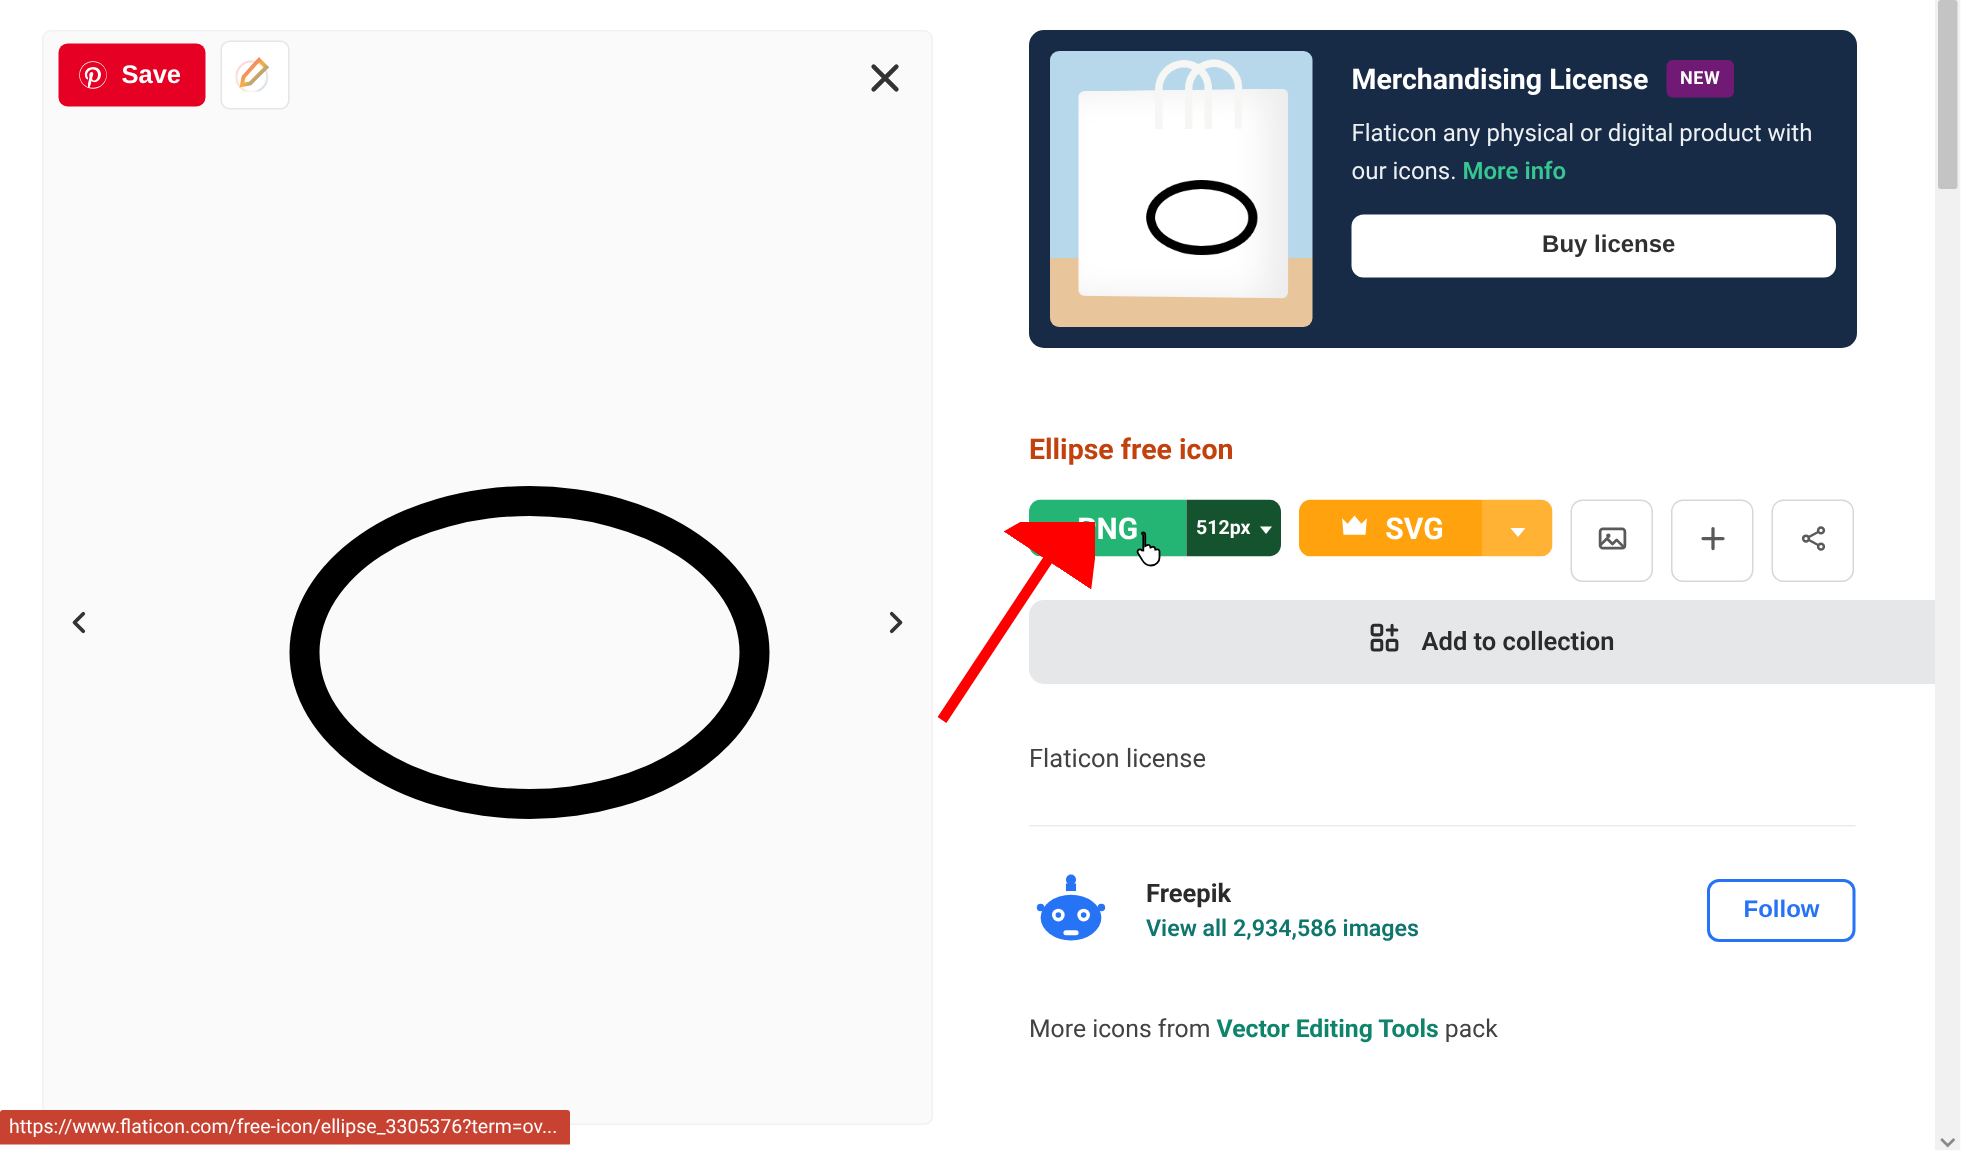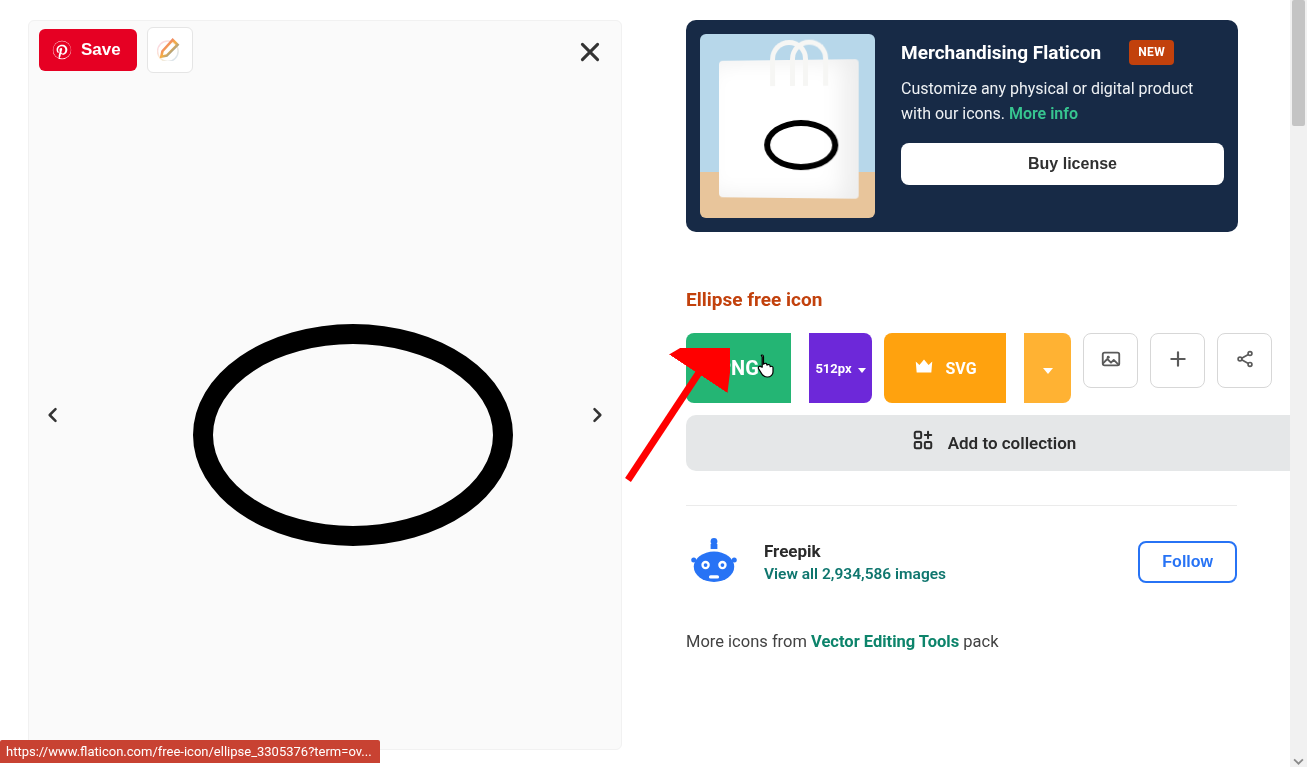--- a/index.html
+++ b/index.html
@@ -26,30 +26,30 @@
   .merch-card { background:#172a46; border-radius:10px; padding:14px; display:flex; gap:26px; color:#fff; width: 552px;}
   .merch-img { width:175px; height:184px; border-radius:6px; background:linear-gradient(#b7d7ea 0,#b7d7ea 75%,#e8c59b 75%,#e8c59b 100%); position:relative; overflow:hidden; }
   .bag-body { position:absolute; left:18px; top:26px; width:140px; height:138px; background:#fff; border-radius:4px; transform: perspective(400px) rotateY(-4deg); box-shadow: inset -14px 0 24px rgba(0,0,0,0.08); }
   .bag-handle { position:absolute; width:38px; height:46px; border:5px solid #f6f6f4; border-bottom:none; border-radius:22px 22px 0 0; top:-20px; }
   .bag-handle.h1 { left:52px; }
   .bag-handle.h2 { left:72px; }
   .bag-icon { position:absolute; left:46px; top:60px; width:74px; height:50px; border:6px solid #000; border-radius:50%; }
   .merch-text { flex:1; padding-top:4px; line-height:1.55; }
   .merch-title-row { display:flex; align-items:center; gap:12px; margin-bottom:10px; }
   .merch-title { font-size:19px; font-weight:700; }
-  .new-badge { background:#c2410c; color:#fff; font-size:12px; font-weight:700; padding:3px 9px; border-radius:4px; letter-spacing:0.4px;margin-left:16px; }
+  .new-badge { background:#701a75; color:#fff; font-size:12px; font-weight:700; padding:3px 9px; border-radius:4px; letter-spacing:0.4px; }
   .merch-desc { font-size:16px; color:#eef1f4; }
   .more-info-link { color:#37c590; font-weight:600; cursor:pointer; }
   .buy-btn { margin-top:16px; background:#fff; color:#303030; border:none; border-radius:8px; height:42px; width:100%; font-size:16px; font-weight:600; cursor:pointer;padding-left:20px; }
   .icon-title { margin-top:56px; font-size:19px; font-weight:700; color:#c2410c; }
   .dl-row { display:flex; gap:12px; margin-top:22px; }
-  .group-btn { display:flex; border-radius:8px; overflow:hidden; height:70px;gap:18px; }
+  .group-btn { display:flex; border-radius:8px; overflow:hidden; height:38px; }
   .png-btn { background:#24b574; color:#fff; display:flex; align-items:center; justify-content:center; width:105px; font-size:20px; font-weight:700; cursor:pointer; }
-  .png-size-btn { background:#6d28d9; color:#fff; display:flex; align-items:center; justify-content:center; gap:6px; width:63px; font-size:13px; font-weight:700; cursor:pointer; }
-  .svg-btn { background:#ffa20e; color:#fff; display:flex; align-items:center; justify-content:center; gap:10px; width:122px; font-size:16px; font-weight:700; cursor:pointer; }
+  .png-size-btn { background:#14532d; color:#fff; display:flex; align-items:center; justify-content:center; gap:6px; width:63px; font-size:13px; font-weight:700; cursor:pointer; }
+  .svg-btn { background:#ffa20e; color:#fff; display:flex; align-items:center; justify-content:center; gap:10px; width:122px; font-size:20px; font-weight:700; cursor:pointer; }
   .svg-drop { background:#ffb233; color:#fff; display:flex; align-items:center; justify-content:center; width:47px; cursor:pointer; }
   .square-btn { width:55px; height:55px; border:1px solid #d7d7d7; border-radius:8px; display:flex; align-items:center; justify-content:center; color:#5a5a5a; cursor:pointer; }
   .add-collection { margin-top:12px; height:56px; width:616px; background:#e5e7e8; border-radius:10px; display:flex; align-items:center; justify-content:center; gap:14px; font-size:17px; color:#2b2b2b; font-weight:600; cursor:pointer; }
   .license-title { margin-top:40px; font-size:17px; color:#424242; }
   .license-desc { margin-top:14px; font-size:16px; color:#9a9a9a; }
   .license-desc .more-info2 { color:#0d846b; font-weight:700; cursor:pointer; }
   .attr-row { margin-top:30px; font-size:16px; color:#424242; }
   .attr-link { color:#0d846b; font-weight:700; cursor:pointer; }
   .divider { margin-top:34px; width:551px; border-top:1px solid #ebebeb; }
   .author-row { margin-top:28px; display:flex; align-items:center; gap:22px; width:551px; }
@@ -135,25 +135,25 @@
       <div class="merch-card">
         <div class="merch-img">
           <div class="bag-body">
             <div class="bag-handle h1"></div>
             <div class="bag-handle h2"></div>
             <div class="bag-icon"></div>
           </div>
         </div>
         <div class="merch-text">
           <div class="merch-title-row">
-            <div class="merch-title">Merchandising Flaticon</div>
+            <div class="merch-title">Merchandising License</div>
             <div class="new-badge">NEW</div>
           </div>
           <div class="merch-desc">
-            <span>Customize any physical or digital product with our icons.</span>
+            <span>Flaticon any physical or digital product with our icons.</span>
             <span class="more-info-link">More info</span>
           </div>
           <button class="buy-btn">Buy license</button>
         </div>
       </div>
 
       <div class="icon-title">Ellipse free icon</div>
 
       <div class="dl-row">
         <div class="group-btn">
@@ -209,20 +209,21 @@
           <svg width="22" height="22" viewBox="0 0 24 24" fill="none" stroke="#2b2b2b" stroke-width="2.2">
               <rect x="3" y="13" width="7" height="7" rx="1.5"></rect>
               <rect x="14" y="13" width="7" height="7" rx="1.5"></rect>
               <rect x="3" y="2" width="7" height="7" rx="1.5"></rect>
               <path d="M17.5 2v7M14 5.5h7" stroke-linecap="round"></path>
             </svg>
         </span>
         <span>Add to collection</span>
       </div>
 
+      <div class="license-title">Flaticon license</div>
 
 
       <div class="divider"></div>
 
       <div class="author-row">
         <div class="avatar">
           <span>
             <svg width="54" height="54" viewBox="0 0 64 64" fill="#2773f5">
                 <circle cx="32" cy="10" r="4"></circle>
                 <rect x="28" y="13" width="8" height="6"></rect>

